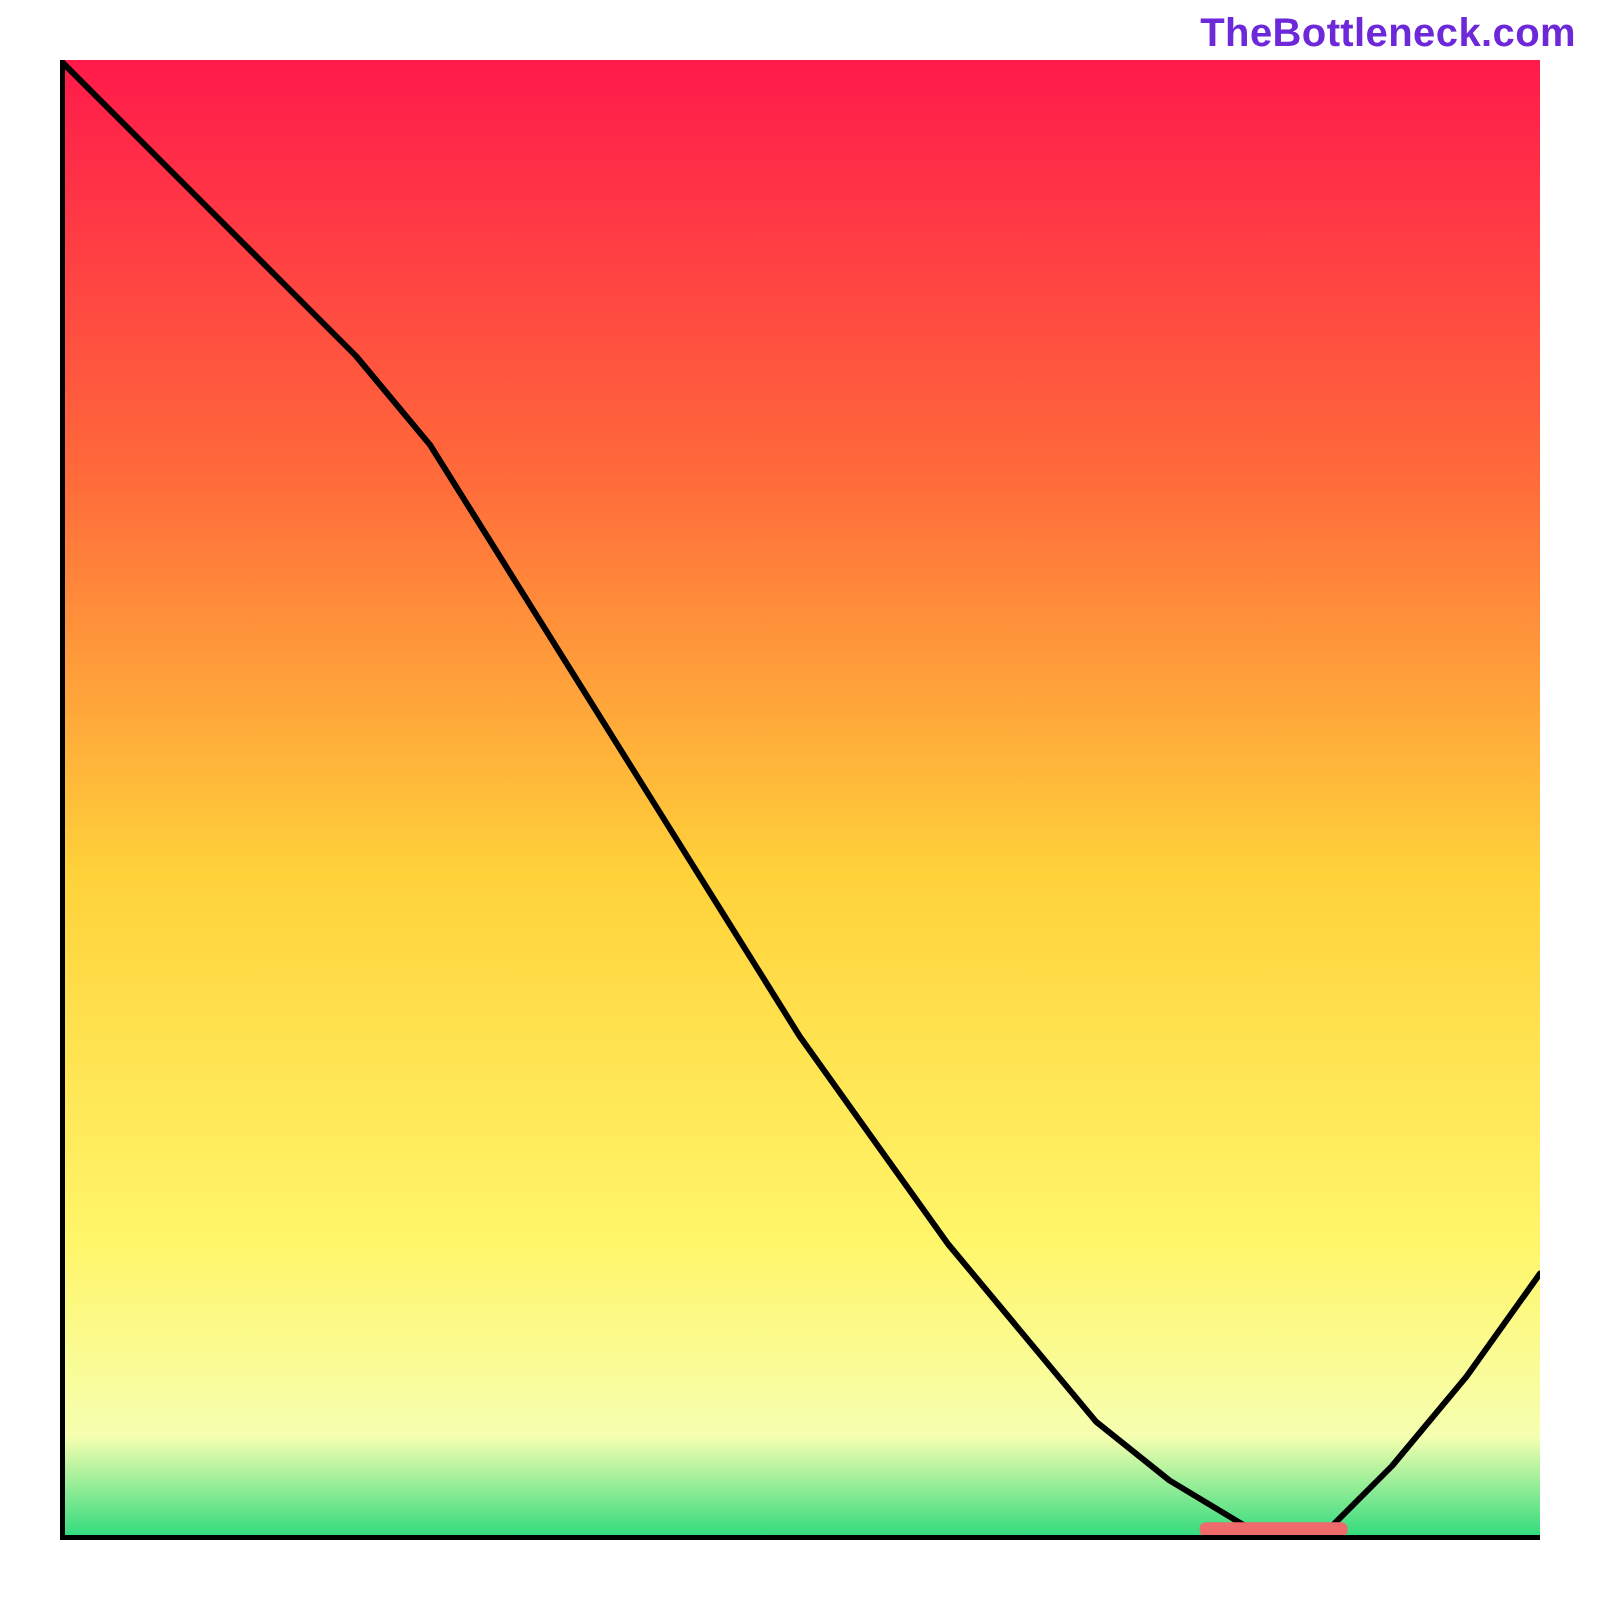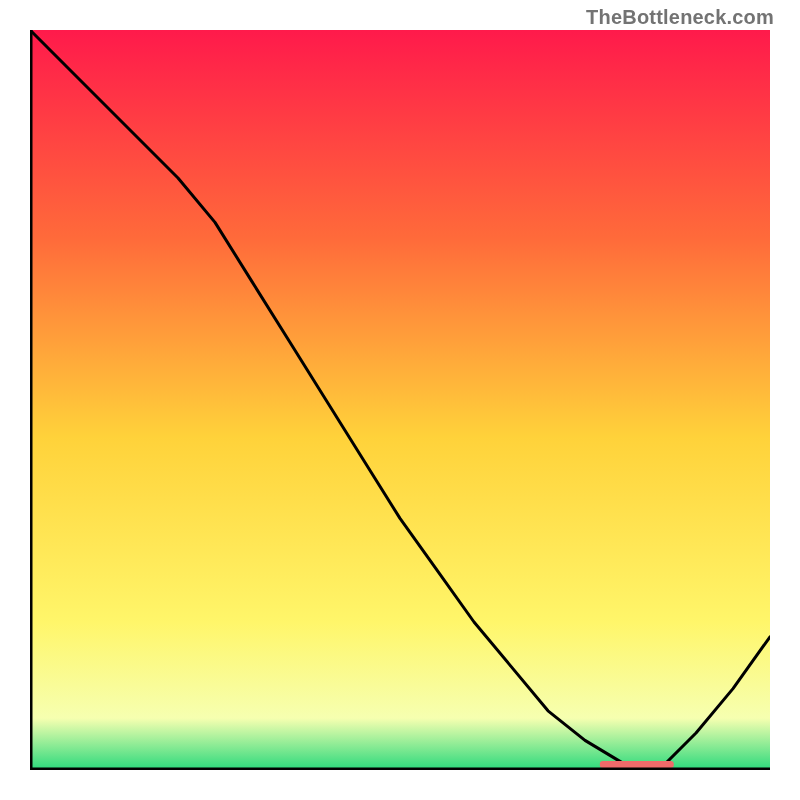--- a/index.html
+++ b/index.html
@@ -12,24 +12,24 @@
     overflow: hidden;
   }
   .stage {
     position: relative;
     width: 800px;
     height: 800px;
   }
   .watermark {
     position: absolute;
     top: 6px;
-    right: 26px;
+    right: 12px;
     font-size: 20px;
     font-weight: 600;
-    color: #737373;
+    color: #6d28d9;
     letter-spacing: 0.2px;
     user-select: none;
   }
   .plot {
     position: absolute;
     left: 30px;
     top: 30px;
     width: 740px;
     height: 740px;
   }

